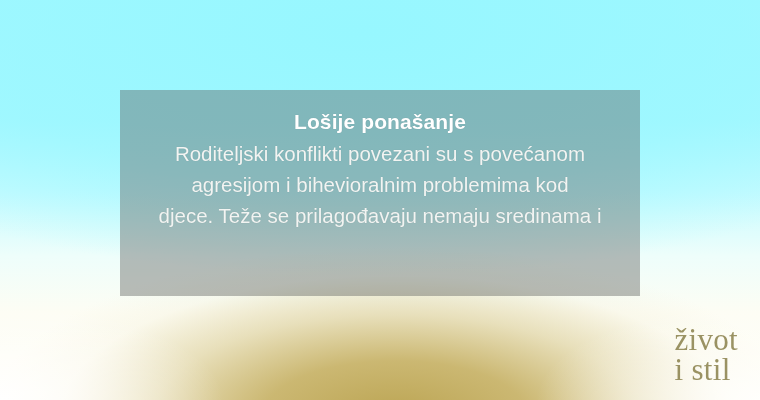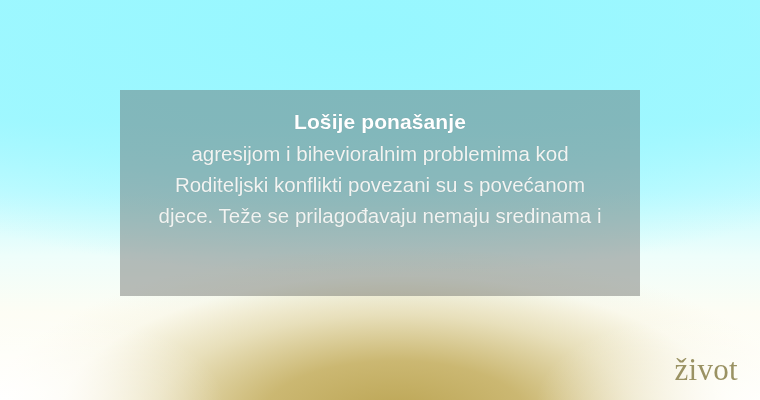--- a/index.html
+++ b/index.html
@@ -115,23 +115,24 @@
 <div id="stage">
 
   <div class="bg-layer bg-base"></div>
   <div class="bg-layer bg-cyan"></div>
   <div class="bg-layer bg-gold"></div>
   <div class="bg-layer bg-corners"></div>
 
   <div id="caption-panel">
     <div id="caption-title">Lošije ponašanje</div>
     <div id="caption-body">
+      <span>Roditeljski konflikti povezani su s povećanom</span>
       <span>agresijom i bihevioralnim problemima kod</span>
-      <span>Roditeljski konflikti povezani su s povećanom</span>
       <span>djece. Teže se prilagođavaju nemaju sredinama i</span>
     </div>
   </div>
 
   <div id="brand-logo">
     <span class="brand-line-1">život</span>
+    <span class="brand-line-2">i stil</span>
   </div>
 
 </div>
 
 </body></html>

